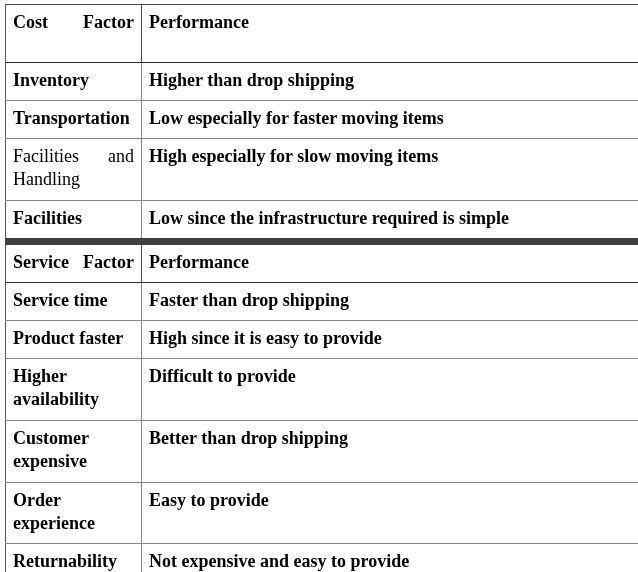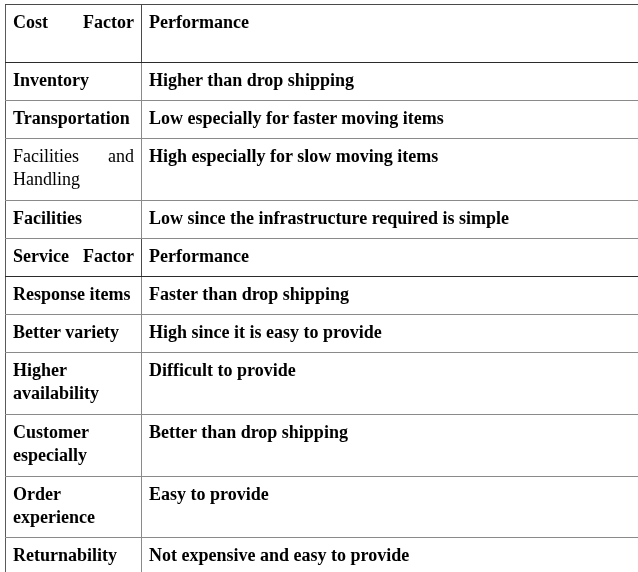--- a/index.html
+++ b/index.html
@@ -42,21 +42,21 @@
     vertical-align: top;
     padding: 6px 7px 7px 7px;
     font-size: 18px;
     line-height: 1.30;
     background: #ffffff;
   }
 
   
   tr.hdr-row td {
     font-weight: bold;
-    border-top: 1px solid #404040;
+    border-top: 7px solid #404040;
     border-bottom: 1px solid #2b2b2b;
   }
   tr.hdr-row.first td {
     border-top: 1px solid #4a4a4a;
   }
   tr.hdr-row td.factor-cell {
     border-left: 1px solid #4a4a4a;
     border-right: 1px solid #4a4a4a;
   }
 
@@ -118,36 +118,36 @@
         <td class="factor-cell plain">Facilities</td>
         <td class="perf-cell plain">Low since the infrastructure required is simple</td>
       </tr>
 
       <tr class="hdr-row h-std">
         <td class="factor-cell justify">Service  Factor</td>
         <td class="perf-cell plain">Performance</td>
       </tr>
 
       <tr class="h-std">
-        <td class="factor-cell plain">Response items</td>
+        <td class="factor-cell plain">Service time</td>
         <td class="perf-cell plain">Faster than drop shipping</td>
       </tr>
 
       <tr class="h-std">
-        <td class="factor-cell plain">Better variety</td>
+        <td class="factor-cell plain">Product faster</td>
         <td class="perf-cell plain">High since it is easy to provide</td>
       </tr>
 
       <tr class="h-two">
         <td class="factor-cell plain">Higher availability</td>
         <td class="perf-cell plain">Difficult to provide</td>
       </tr>
 
       <tr class="h-two">
-        <td class="factor-cell plain">Customer especially</td>
+        <td class="factor-cell plain">Customer expensive</td>
         <td class="perf-cell plain">Better than drop shipping</td>
       </tr>
 
       <tr class="h-std">
         <td class="factor-cell plain">Order experience</td>
         <td class="perf-cell plain">Easy to provide</td>
       </tr>
 
       <tr class="h-std">
         <td class="factor-cell plain">Returnability</td>

